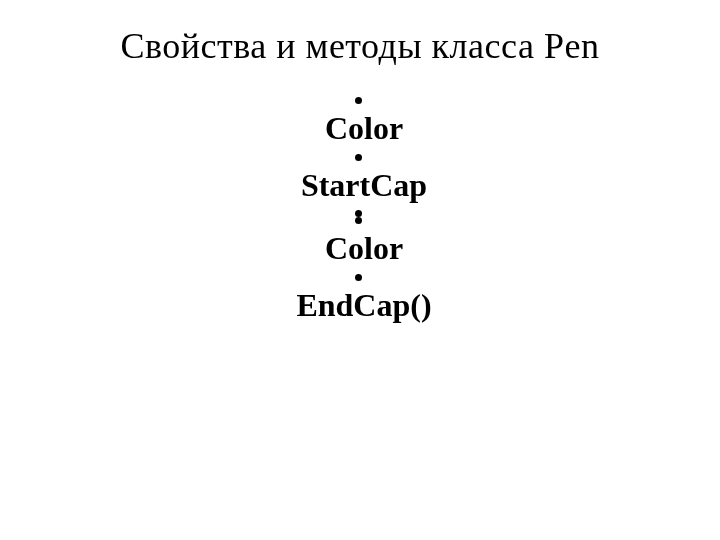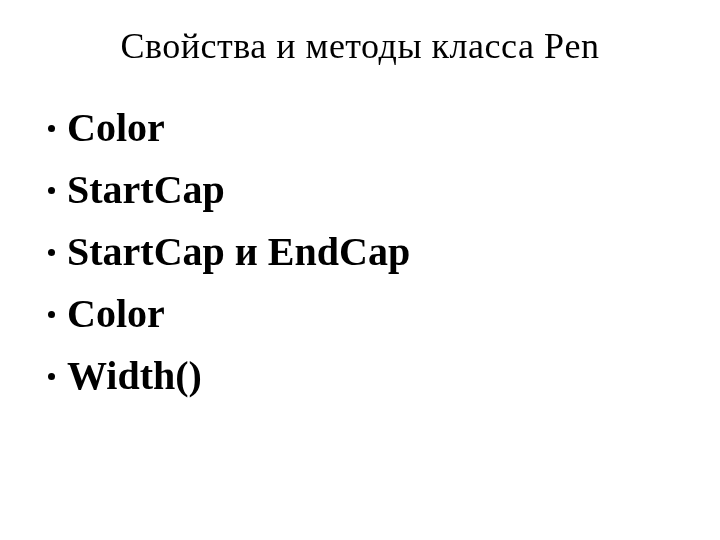--- a/index.html
+++ b/index.html
@@ -26,25 +26,26 @@
       font-size: 36px;
       font-weight: normal;
       margin-bottom: 30px;
       letter-spacing: 0.5px;
     }
     .bullet-list {
       list-style: none;
       padding-left: 8px;
     }
     .bullet-item {
-      font-size: 40px;
+      font-size: 32px;
       font-weight: bold;
       line-height: 1.55;
       display: flex;
       align-items: center;
+      flex-direction: column;
     }
     .bullet-marker {
       display: inline-block;
       width: 7px;
       height: 7px;
       background: #000000;
       border-radius: 50%;
       margin-right: 12px;
       flex-shrink: 0;
     }
@@ -58,24 +59,23 @@
     <li class="bullet-item">
       <span class="bullet-marker"></span>
       <span>Color</span>
     </li>
     <li class="bullet-item">
       <span class="bullet-marker"></span>
       <span>StartCap</span>
     </li>
     <li class="bullet-item">
       <span class="bullet-marker"></span>
-      <span>StartCap и EndCap</span>
     </li>
     <li class="bullet-item">
       <span class="bullet-marker"></span>
       <span>Color</span>
     </li>
     <li class="bullet-item">
       <span class="bullet-marker"></span>
-      <span>Width()</span>
+      <span>EndCap()</span>
     </li>
   </ul>
 </div>
 
 </body></html>

